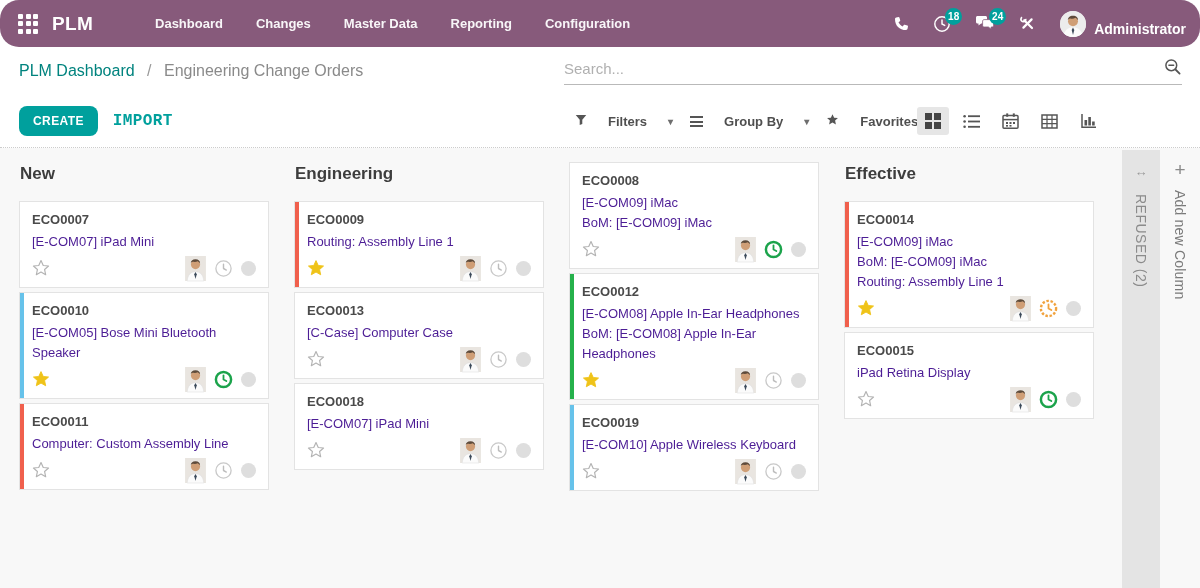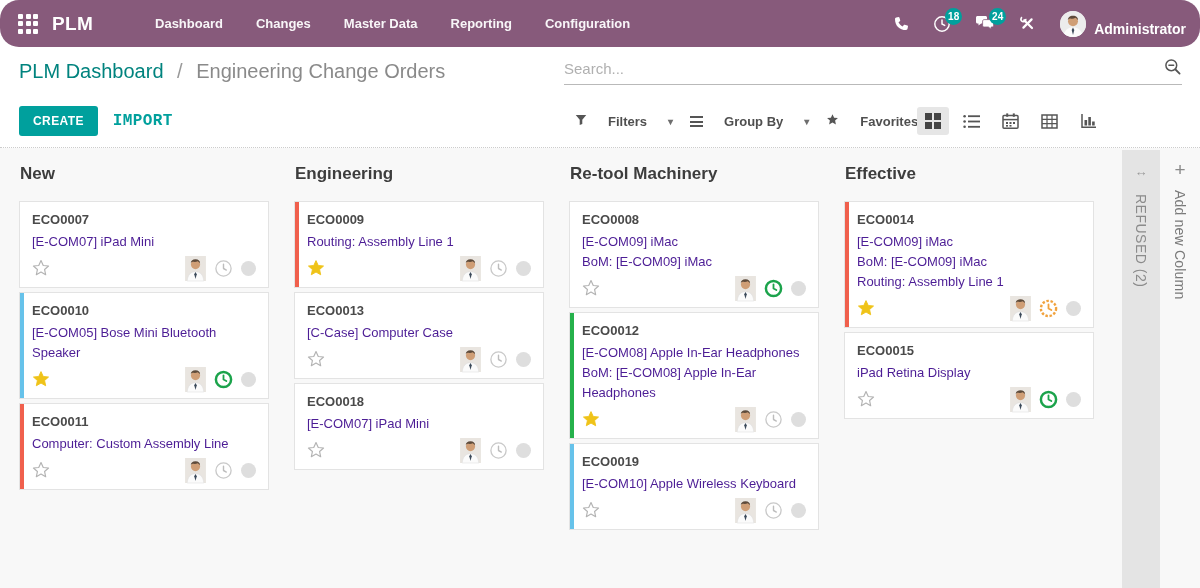--- a/index.html
+++ b/index.html
@@ -21,35 +21,35 @@
   .badge { position:absolute; top:-7px; right:-11px; background:#00A09D; color:#fff;
     font-size:10px; font-weight:bold; min-width:17px; height:17px; line-height:17px;
     border-radius:9px; text-align:center; padding:0 3px; }
   .user-menu { display:flex; align-items:flex-end; gap:8px; cursor:pointer; }
   .user-avatar { width:26px; height:26px; border-radius:50%; overflow:hidden;
     background:#e9e9e9; flex:none; }
   .user-name { font-size:14px; font-weight:bold; }
 
   
   .bc-row { height:48px; display:flex; align-items:center; padding:0 18px 0 19px; background:#fff; }
-  .breadcrumb { font-size:20px; white-space:nowrap; }
+  .breadcrumb { font-size:16px; white-space:nowrap; }
   .bc-link { color:#00837e; cursor:pointer; }
   .bc-sep { color:#9a9a9a; margin:0 8px; }
   .bc-current { color:#8a8a8a; }
   .search-box { margin-left:auto; width:618px; display:flex; align-items:center;
     border-bottom:1px solid #b9b9b9; padding-bottom:4px; }
   .search-box input { flex:1; border:none; outline:none; font-size:15px; color:#555;
     font-family:"Liberation Sans",sans-serif; background:transparent; }
   .search-box input::placeholder { color:#b0b0b0; }
 
   
   .ctrl-row { height:53px; position:relative; background:#fff;
     border-bottom:1px dotted #ccc; display:flex; align-items:center; padding:0 19px; }
   .btn-create { background:#00A09D; color:#fff; border:none; font-size:12px; font-weight:bold;
-    padding:8px 14px; border-radius:3px; letter-spacing:.4px; cursor:pointer;
+    padding:8px 14px; border-radius:8px; letter-spacing:.4px; cursor:pointer;
     font-family:"Liberation Sans",sans-serif; }
   .btn-import { background:none; border:none; color:#00A09D; font-size:16px; font-weight:bold;
     margin-left:15px; cursor:pointer; letter-spacing:.4px; font-family:Liberation Mono, monospace; }
   .filter-cluster { position:absolute; left:575px; display:flex; align-items:center; gap:17px;
     font-size:13px; color:#4f4f4f; font-weight:bold; }
   .filter-item { display:flex; align-items:center; gap:21px; cursor:pointer; }
   .caret { font-size:10px; color:#6e6e6e; }
   .bars-icon { width:13px; height:11px;
     background:repeating-linear-gradient(to bottom,#555 0 2px,transparent 2px 4.5px); }
   .switcher { position:absolute; right:95px; display:flex; align-items:center; gap:6px; }
@@ -465,21 +465,20 @@
                     <path d="M10 5.6V10l3 1.6"></path>
                   </svg>
         </span>
         <span class="state-dot"></span>
       </span>
     </div>
   </div>
         </div>
   </div>
       <div class="kanban-column">
-    <div class="column-title">Re-tool Machinery</div>
     <div>
           <div class="kanban-card">
 
     <div class="card-title">ECO0008</div>
     <div class="card-desc">
               <div>[E-COM09] iMac</div>
               <div>BoM: [E-COM09] iMac</div>
             </div>
     <div class="card-footer">
       <span class="star off">

